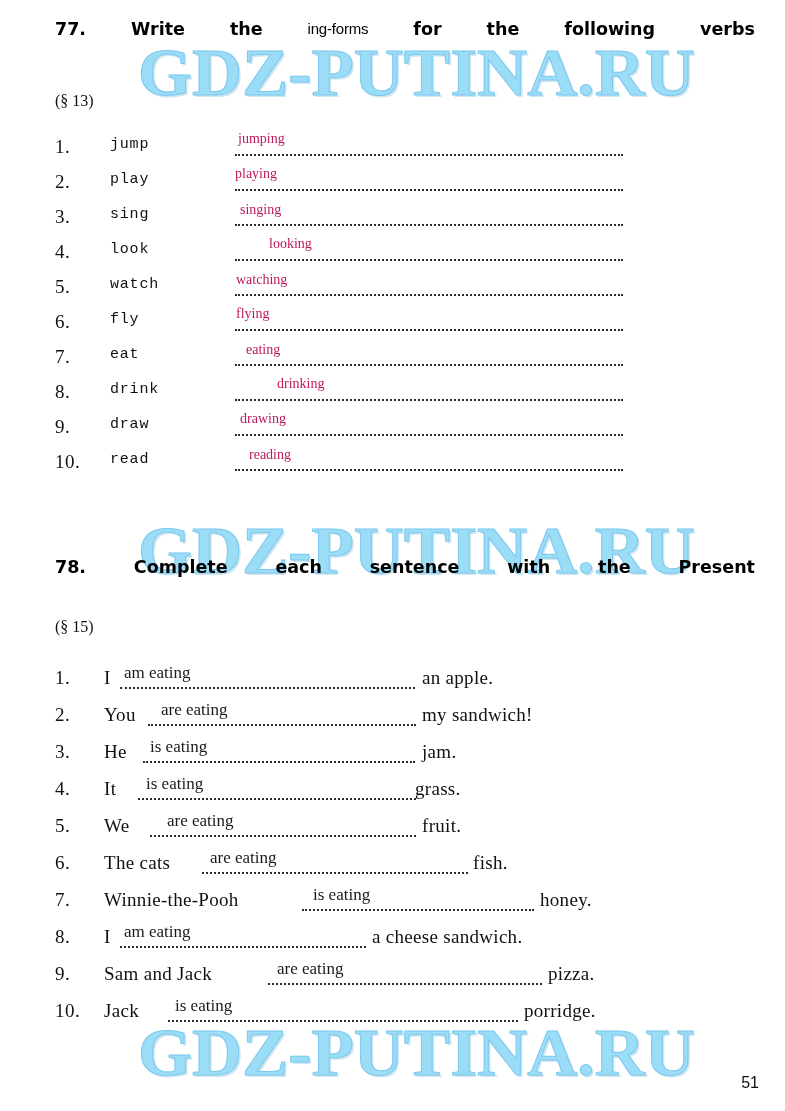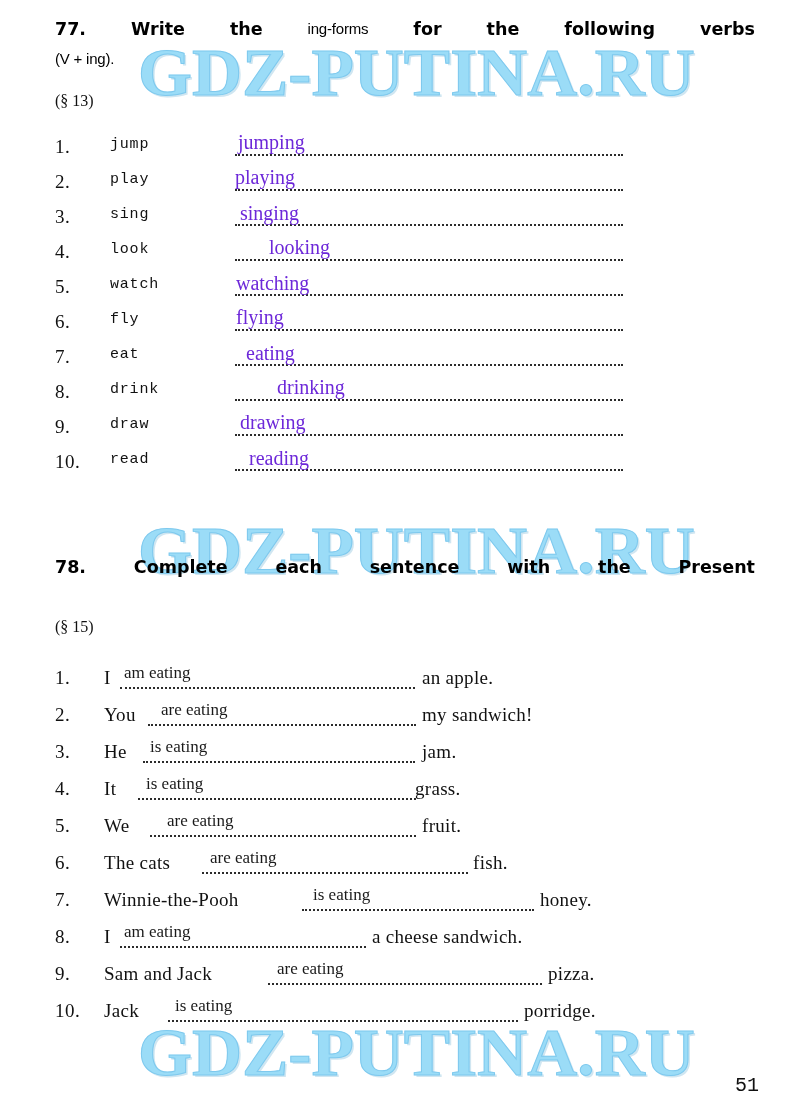--- a/index.html
+++ b/index.html
@@ -107,23 +107,23 @@
   .r77 .blank{
     position:absolute;
     left:235px;
     width:388px;
     top:24px;
     border-bottom:2.5px dotted #2b2b2b;
   }
   .r77 .ans{
     position:absolute;
     top:1px;
-    font-size:20px;
-    font-family:"Liberation Serif", serif;
-    color:#6d28d9;
+    font-size:14px;
+    font-family:"Liberation Serif", serif;
+    color:#be185d;
     white-space:nowrap;
   }
 
   
   #ex78{position:absolute;left:0;top:660px;width:785px;}
   .r78{position:relative;height:37px;font-size:19px;font-family:"Liberation Serif", serif;}
   .r78 .num{
     position:absolute;left:55px;top:7px;
     width:44px;letter-spacing:.5px;
   }
@@ -147,22 +147,22 @@
   .r78 .tail{
     position:absolute;
     top:7px;
     white-space:nowrap;
     letter-spacing:.3px;
   }
 
   .pageno{
     position:absolute;
     right:26px;top:1074px;
-    font-family:Liberation Mono, monospace;
-    font-size:20px;
+    font-family:Liberation Sans, sans-serif;
+    font-size:16px;
     z-index:4;
   }
 </style>
 </head>
 <body>
 
 <div class="page">
 
   <div class="wm" id="wm-top"><span class="wm-inner">GDZ-PUTINA.RU</span></div>
   <div class="wm" id="wm-mid"><span class="wm-inner">GDZ-PUTINA.RU</span></div>
@@ -174,21 +174,20 @@
       <span class="jt">
         <span>77.</span>
         <span>Write</span>
         <span>the</span>
         <span class="alt">ing-forms</span>
         <span>for</span>
         <span>the</span>
         <span>following</span>
         <span>verbs</span>
       </span>
-      <span class="head-line2 alt">(V + ing).</span>
     </div>
     <div class="sect" id="sect77">(§ 13)</div>
 
     <div id="ex77">
         <div class="r77">
           <span class="num">1.</span>
           <span class="verb">jump</span>
           <span class="blank"></span>
           <span class="ans" style="left: 238px; top: 1px;">jumping</span>
         </div>

